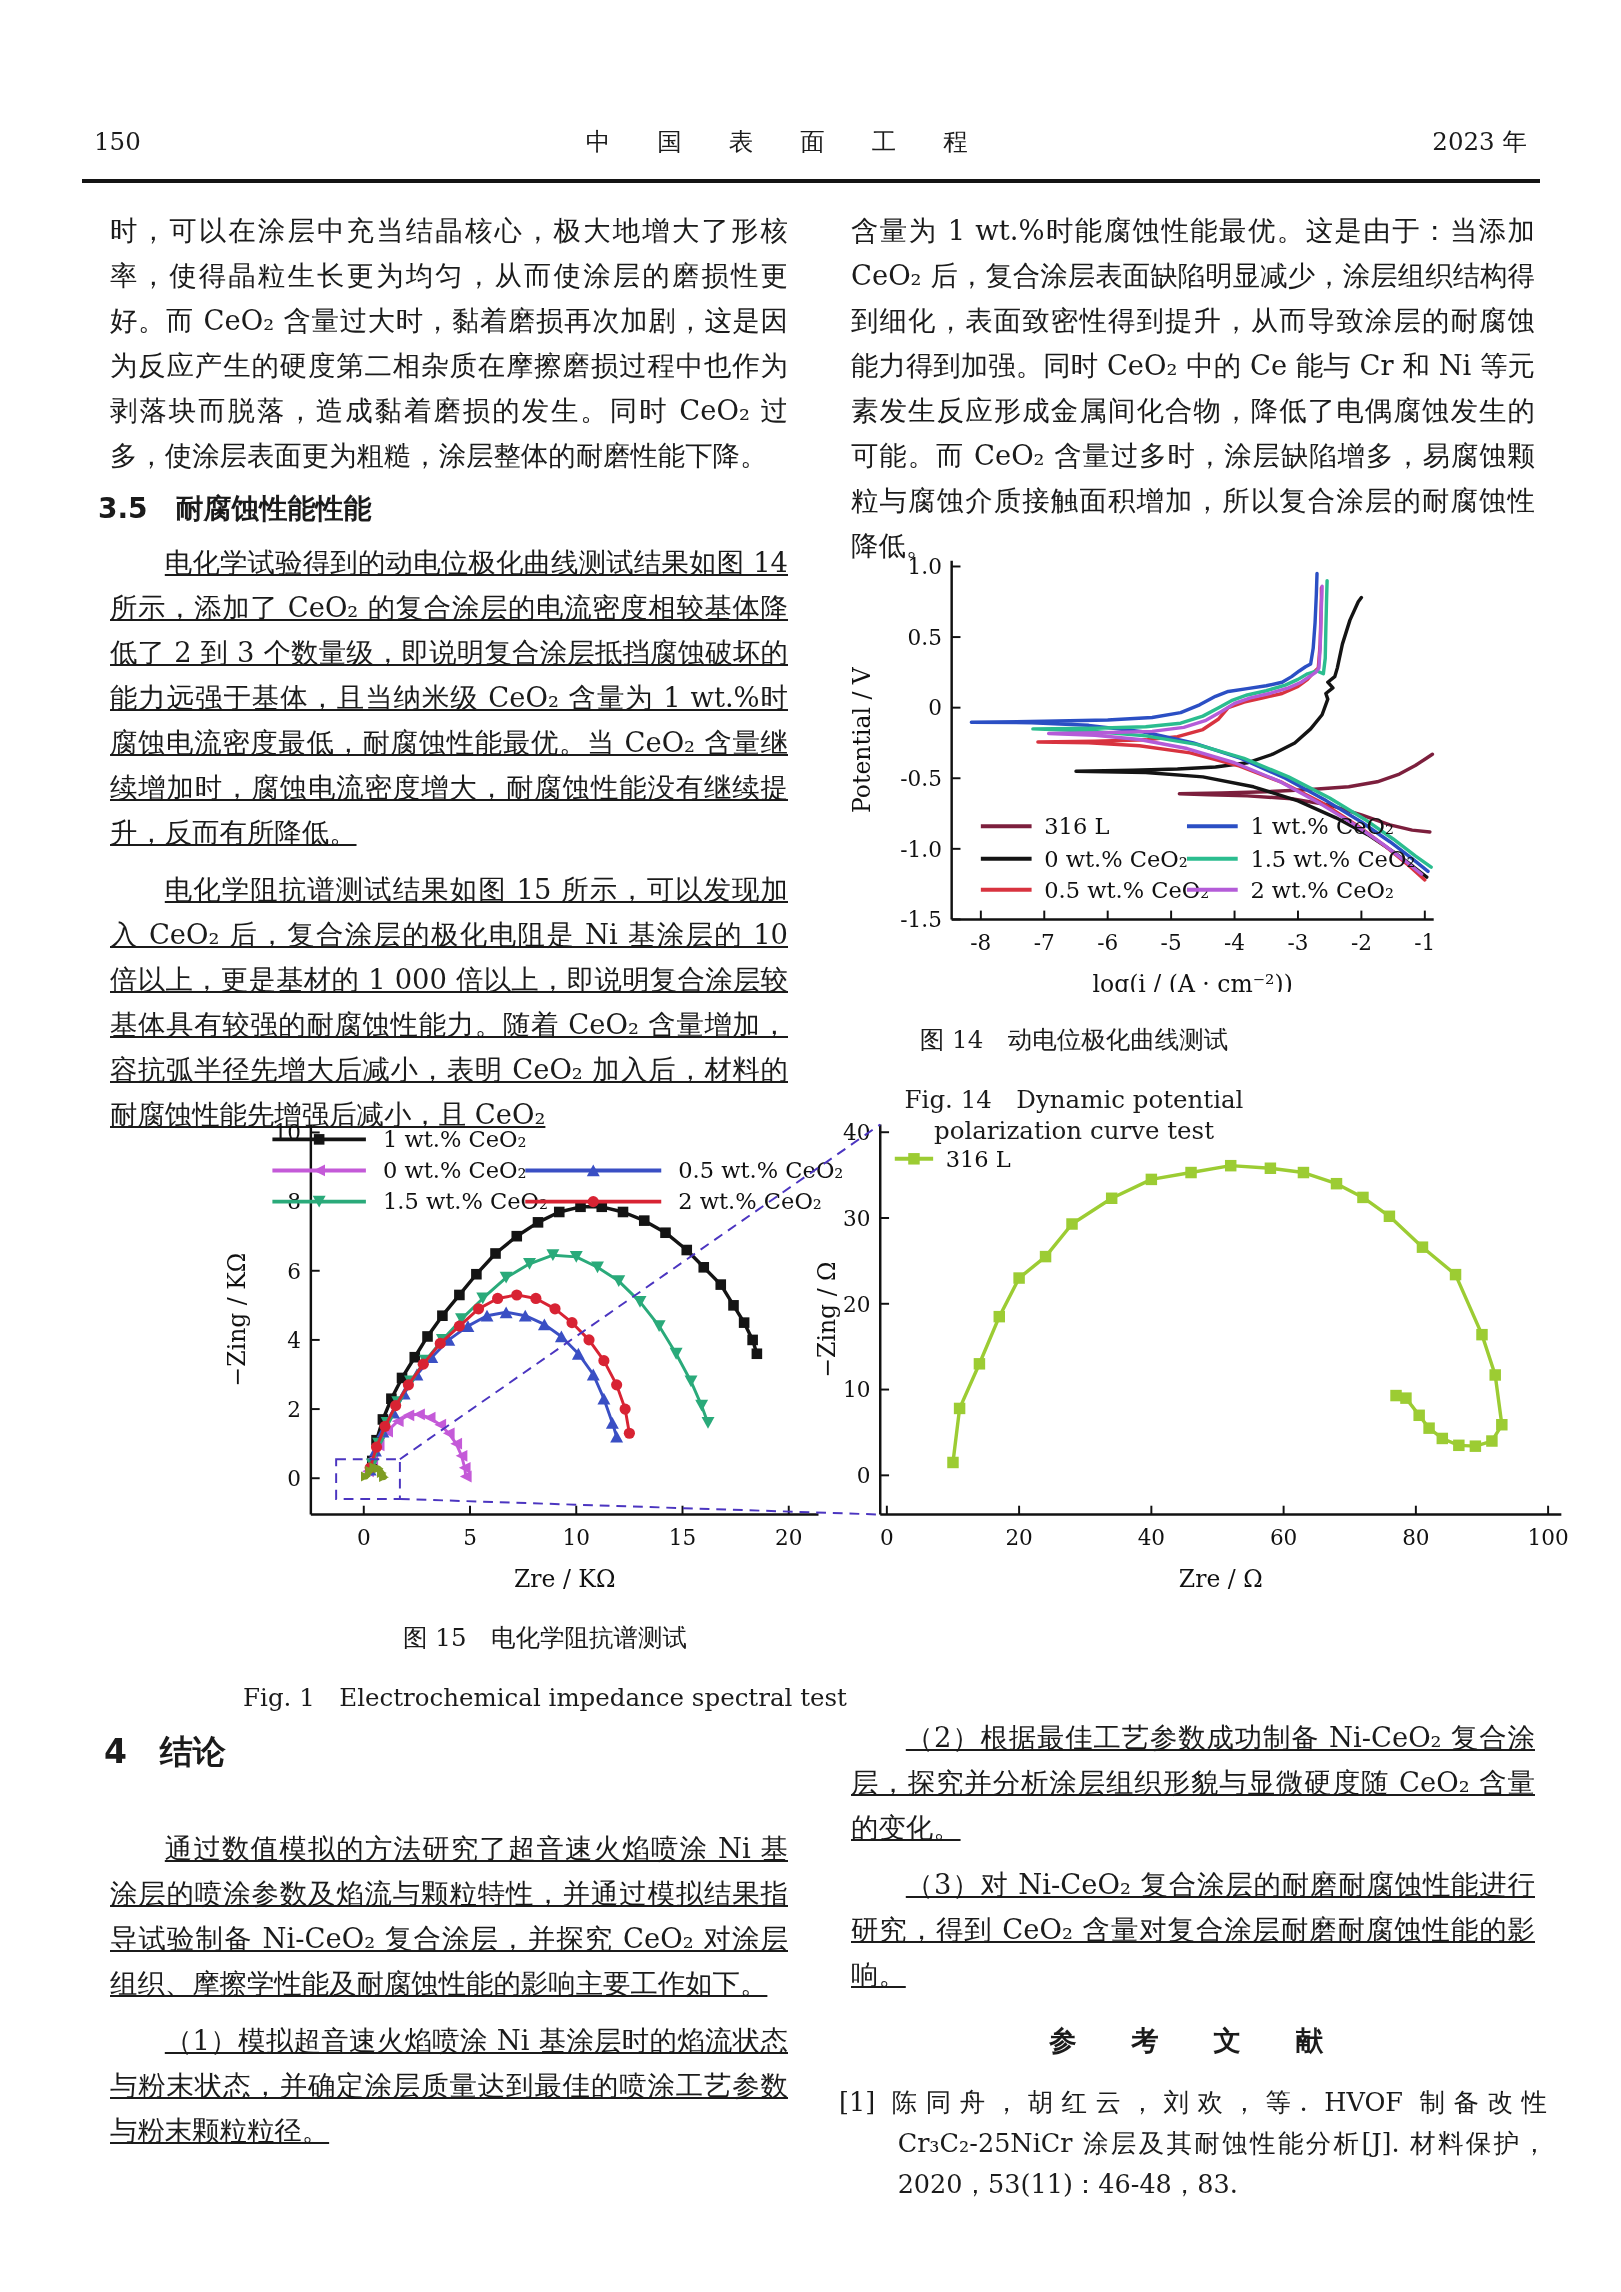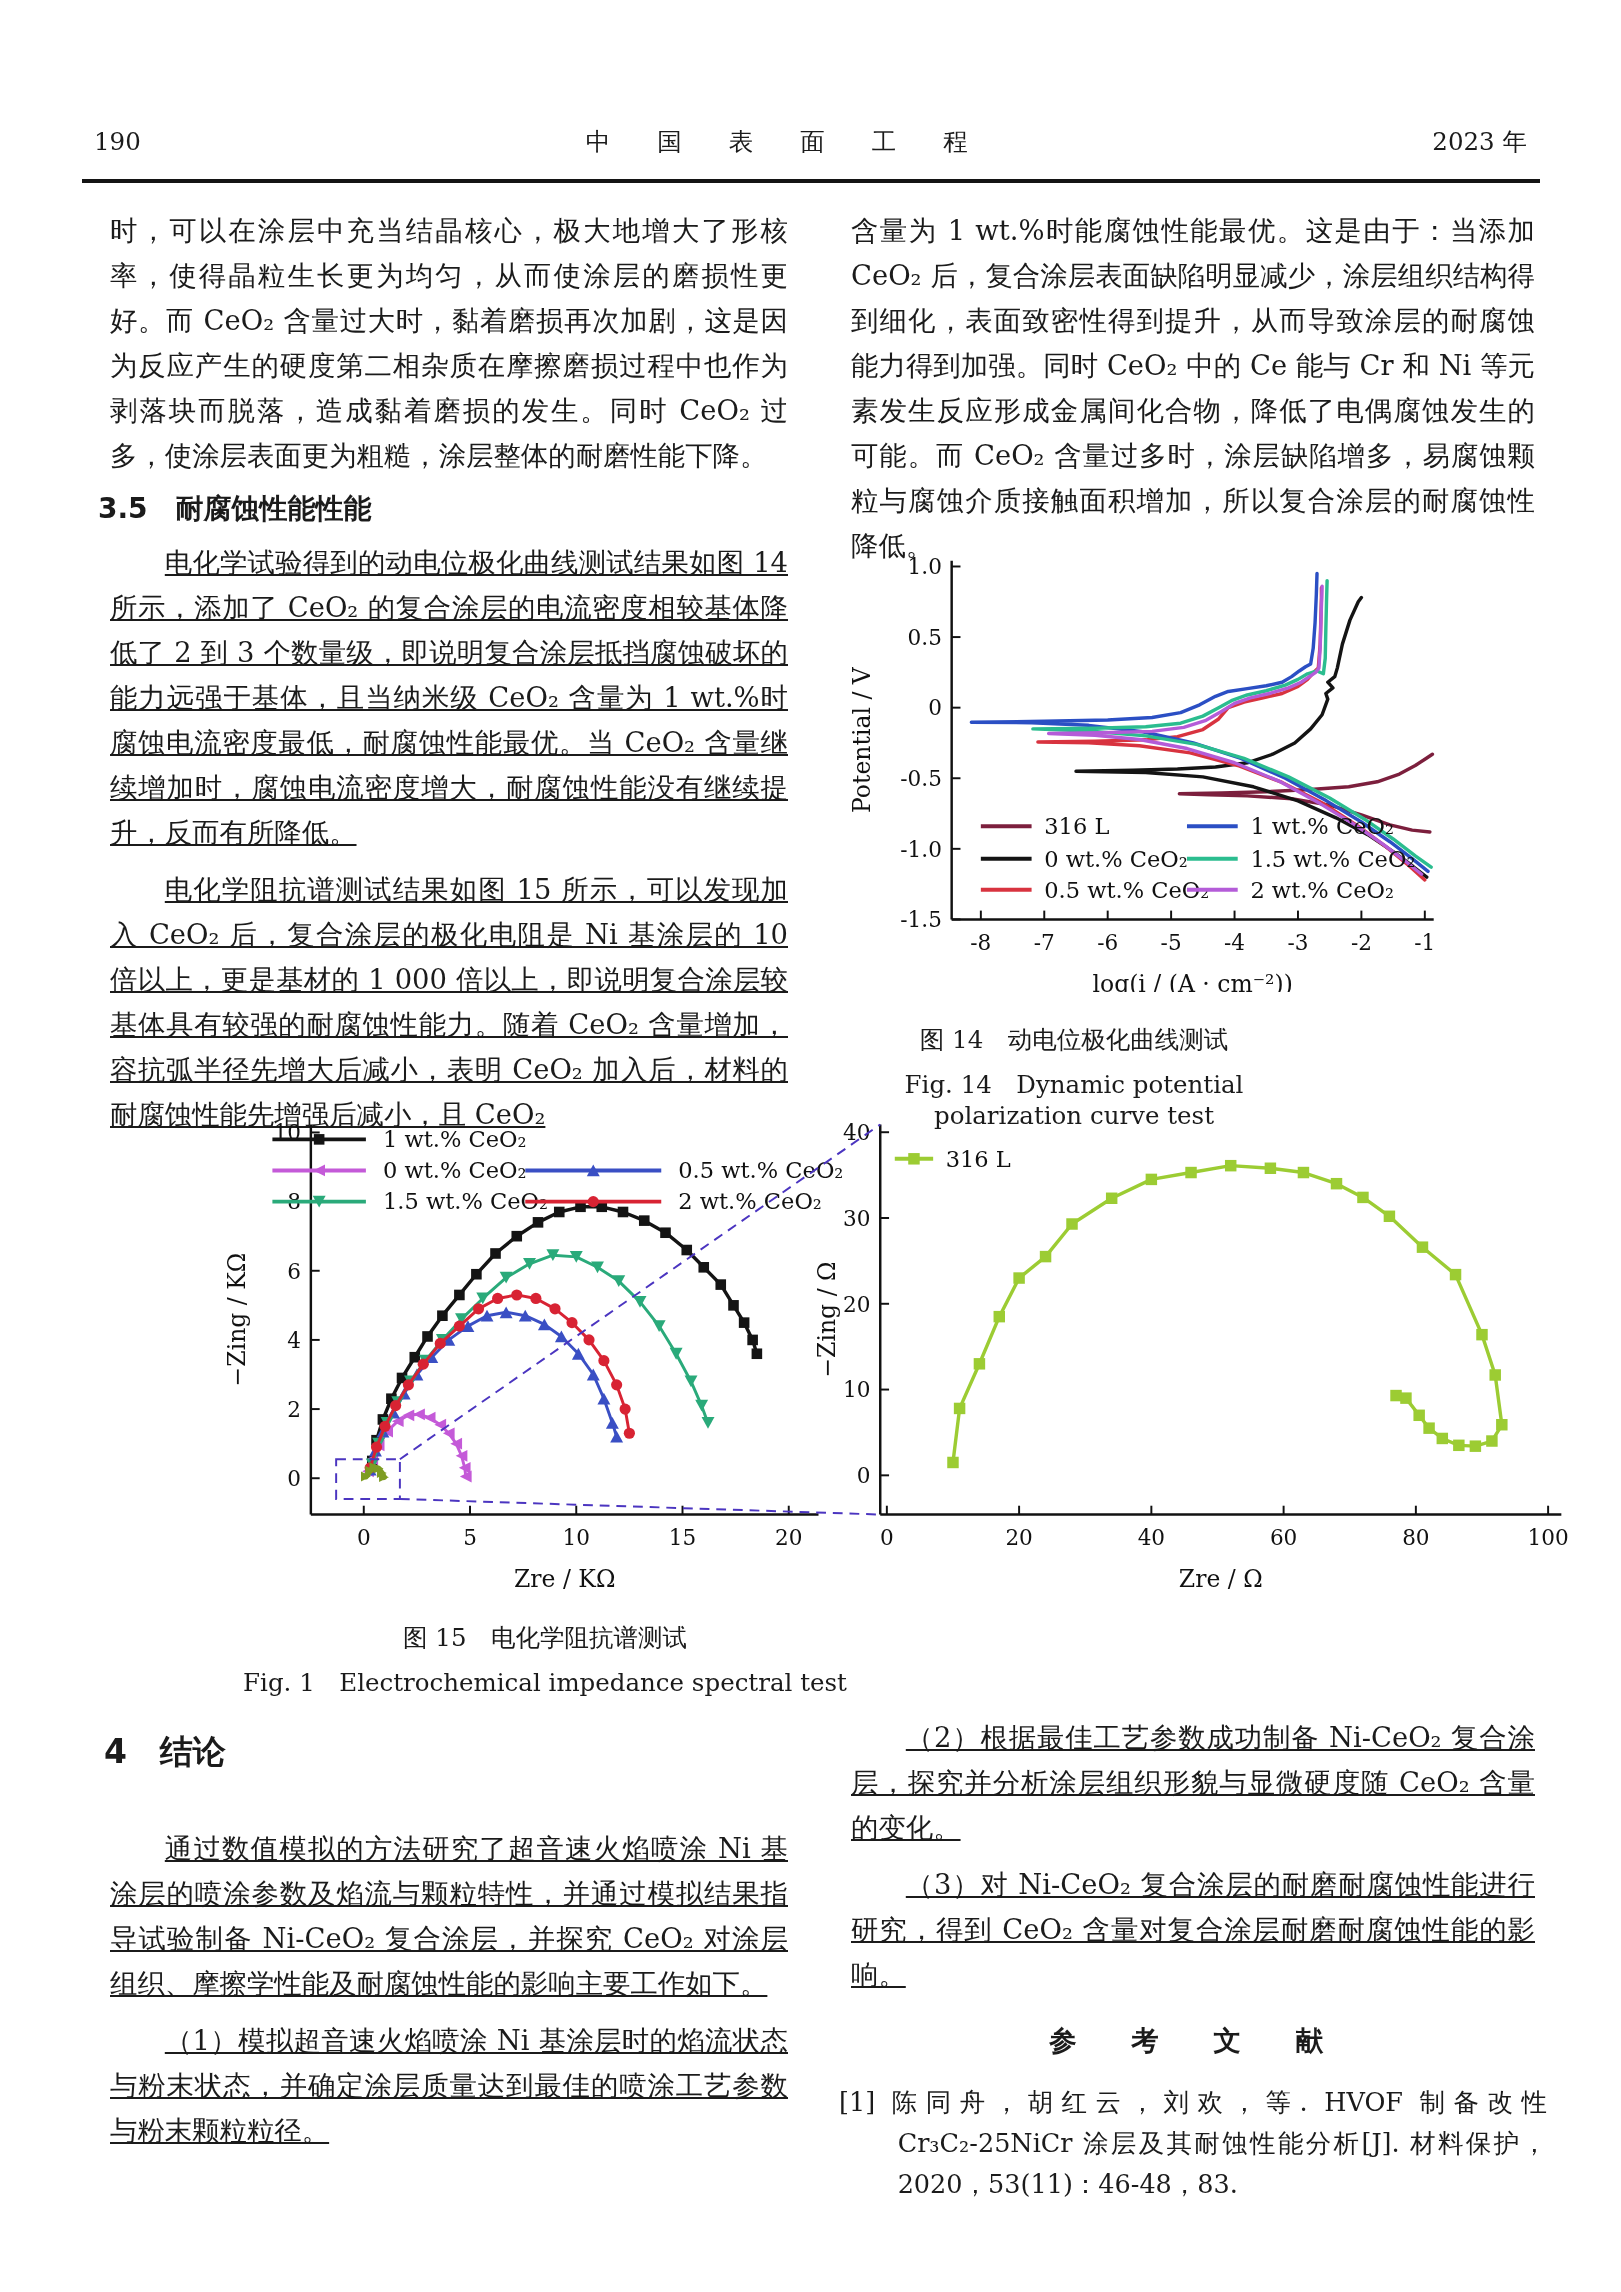--- a/index.html
+++ b/index.html
@@ -22,34 +22,34 @@
   h2.concl{font-family:"DejaVu Sans","Liberation Sans",sans-serif;
            font-size:33px;font-weight:700;margin:0 0 51px 5.9px;}
   .refhead{font-family:"DejaVu Sans","Liberation Sans",sans-serif;font-weight:700;
            font-size:27.4px;text-align:center;letter-spacing:13.7px;margin:25.5px 0 23.5px 0;}
   .ref{font-size:25.5px;line-height:41px;text-align:justify;
        padding-left:2.3em;text-indent:-2.3em;}
   
   .fig14{position:absolute;left:839px;top:549px;width:725px;}
   .fig15{position:absolute;left:98px;top:1100px;width:1490px;}
   .cap{font-size:24.5px;text-align:center;margin-top:27px;}
-  .cap.en{margin-top:12px;}
+  .cap.en{margin-top:27px;}
   .fig14 .capwrap{width:470px;}
   .fig15 .capwrap{width:894px;}
   svg text.tick{font:22px "DejaVu Serif","Liberation Serif",serif;fill:#111;}
   svg text.axlabel{font:24px "DejaVu Serif","Liberation Serif",serif;fill:#111;}
   svg text.legend{font:23px "DejaVu Serif","Liberation Serif",serif;fill:#111;}
 </style>
 </head>
 <body>
 
 <div class="page">
 
   <div class="hdr">
-    <span>190</span>
+    <span>150</span>
     <span class="journal">中 国 表 面 工 程</span>
     <span>2023 年</span>
   </div>
   <div class="rule"></div>
 
   <div class="colL1">
     <p class="body">时，可以在涂层中充当结晶核心，极大地增大了形核率，使得晶粒生长更为均匀，从而使涂层的磨损性更好。而 CeO₂ 含量过大时，黏着磨损再次加剧，这是因为反应产生的硬度第二相杂质在摩擦磨损过程中也作为剥落块而脱落，造成黏着磨损的发生。同时 CeO₂ 过多，使涂层表面更为粗糙，涂层整体的耐磨性能下降。</p>
     <h3 class="sub">3.5　耐腐蚀性能性能</h3>
     <p class="body ind">电化学试验得到的动电位极化曲线测试结果如图 14 所示，添加了 CeO₂ 的复合涂层的电流密度相较基体降低了 2 到 3 个数量级，即说明复合涂层抵挡腐蚀破坏的能力远强于基体，且当纳米级 CeO₂ 含量为 1 wt.%时腐蚀电流密度最低，耐腐蚀性能最优。当 CeO₂ 含量继续增加时，腐蚀电流密度增大，耐腐蚀性能没有继续提升，反而有所降低。</p>
     <p class="body ind">电化学阻抗谱测试结果如图 15 所示，可以发现加入 CeO₂ 后，复合涂层的极化电阻是 Ni 基涂层的 10 倍以上，更是基材的 1 000 倍以上，即说明复合涂层较基体具有较强的耐腐蚀性能力。随着 CeO₂ 含量增加，容抗弧半径先增大后减小，表明 CeO₂ 加入后，材料的耐腐蚀性能先增强后减小，且 CeO₂</p>

